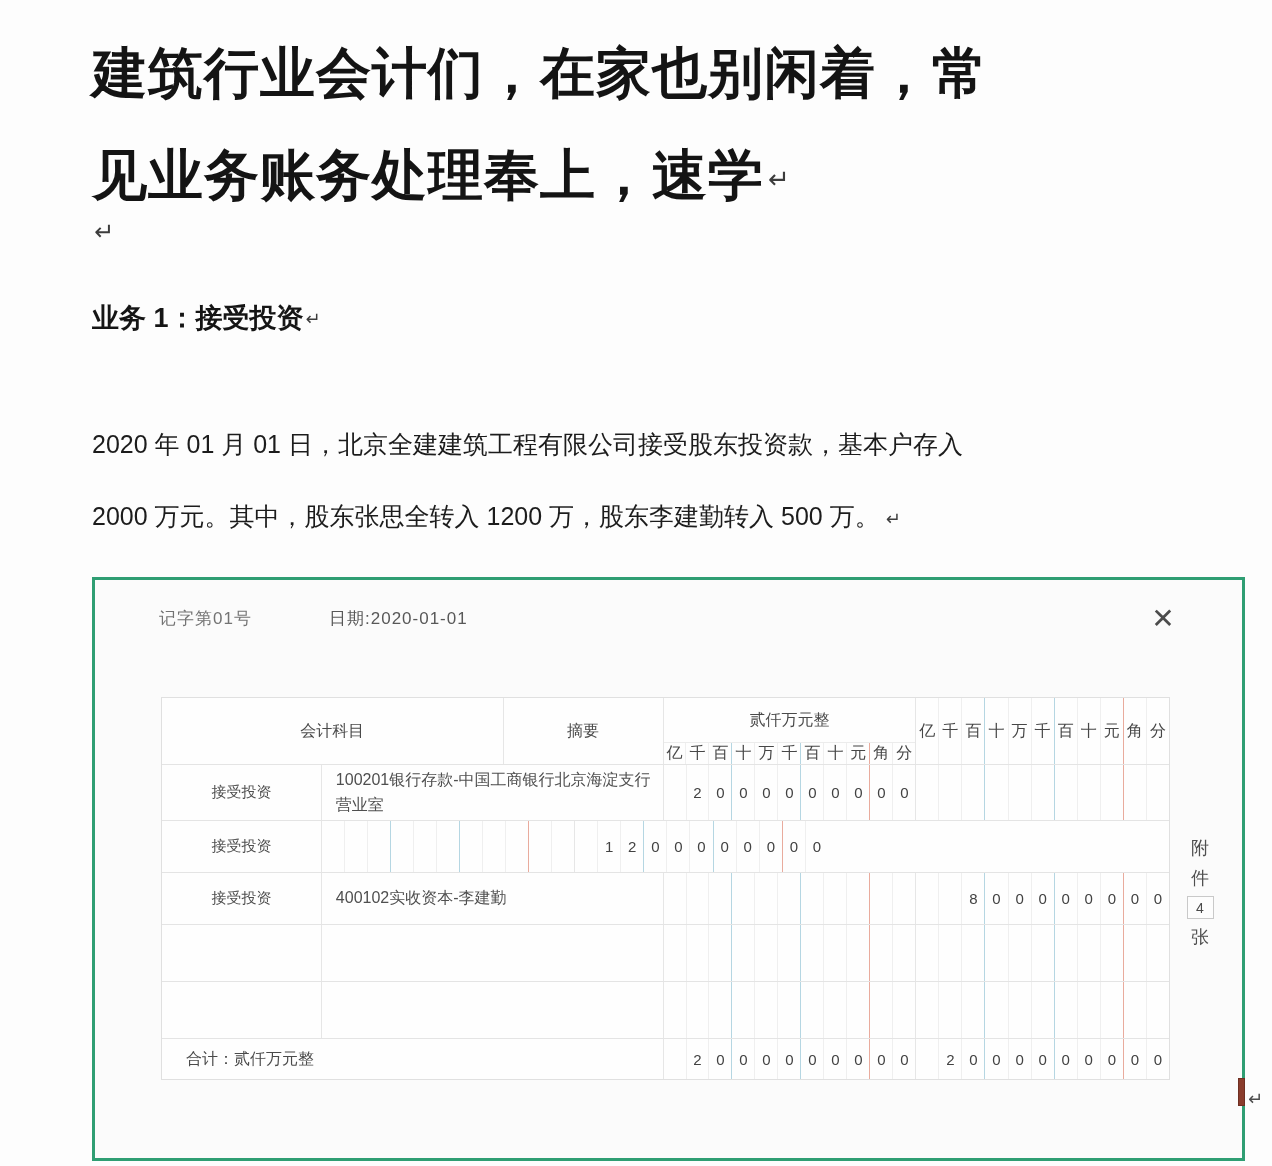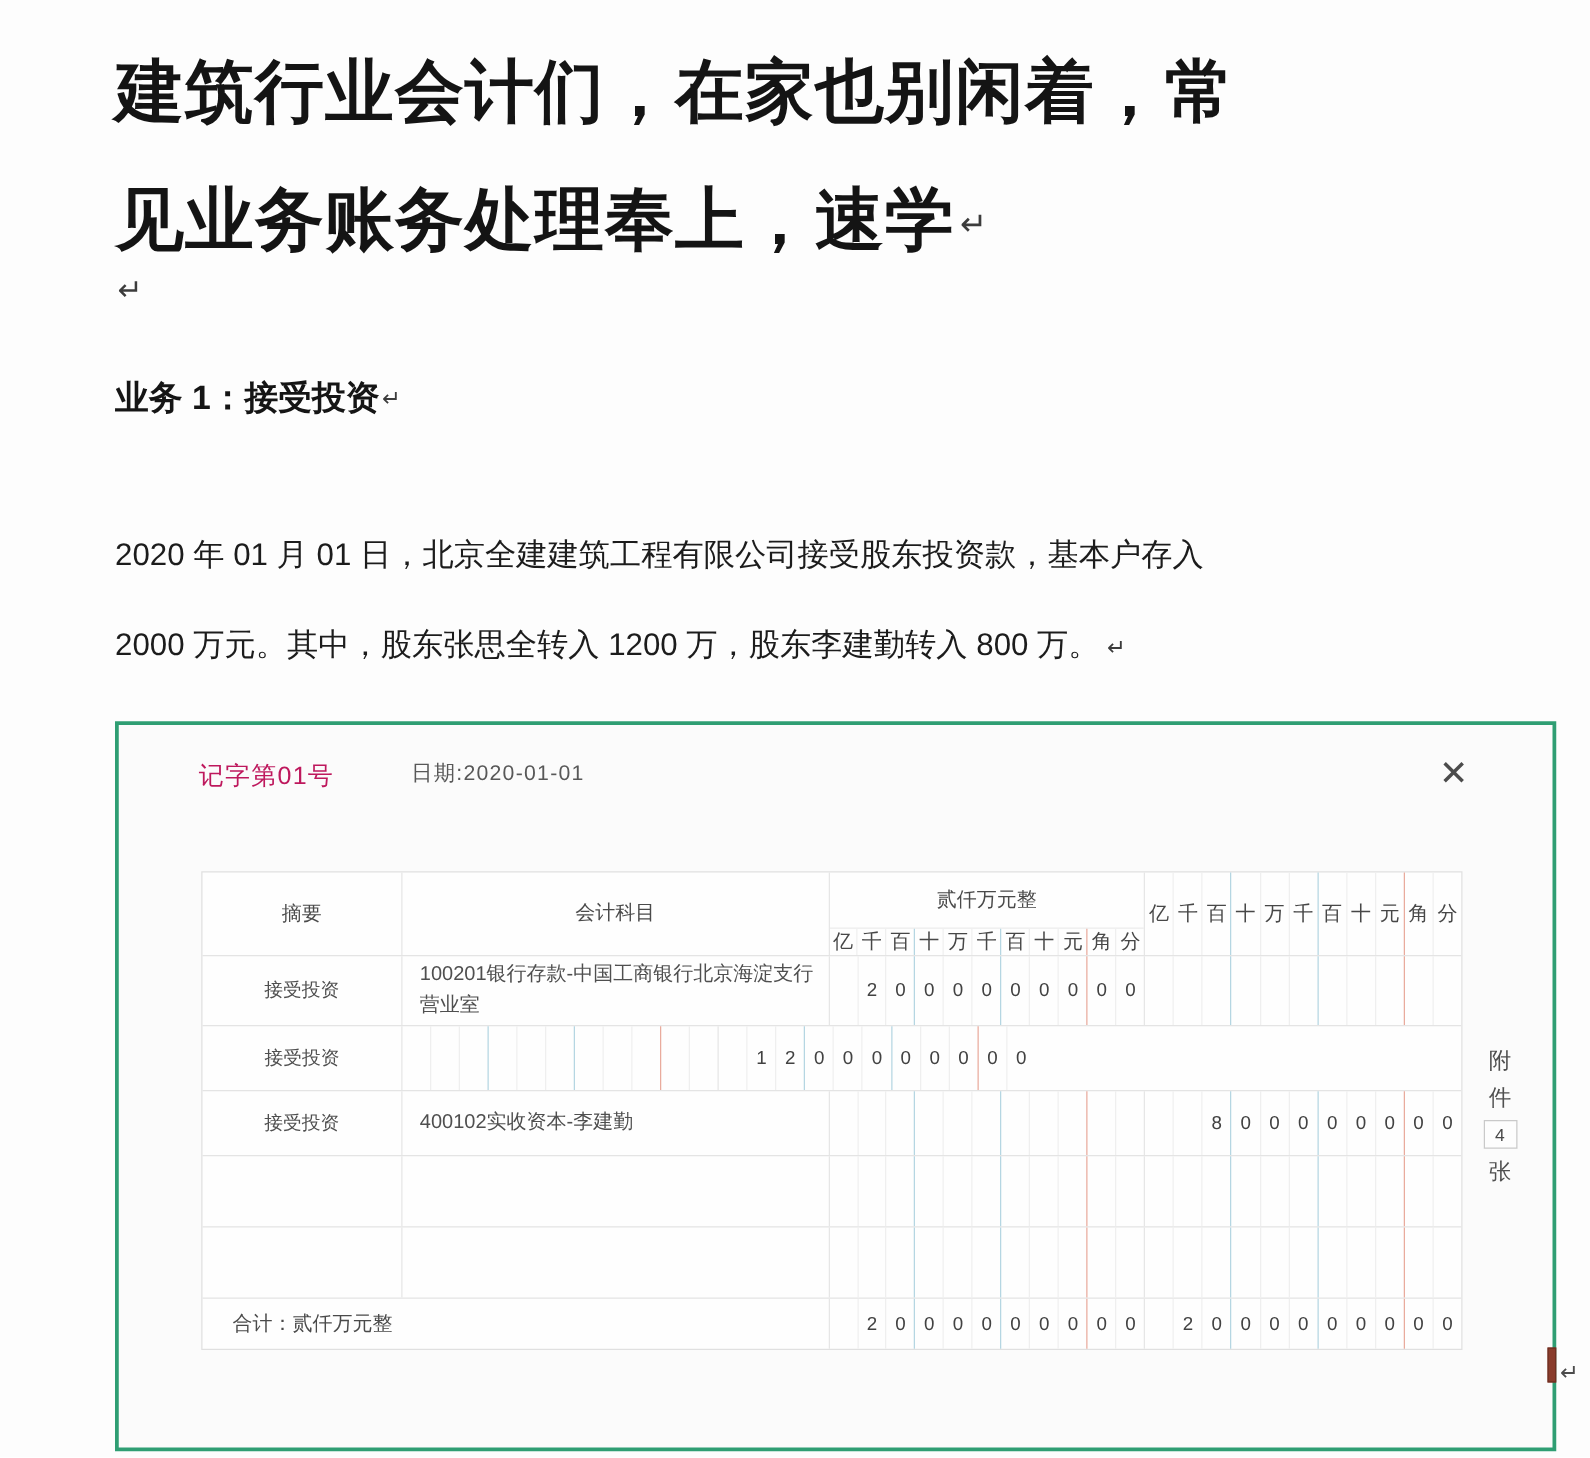--- a/index.html
+++ b/index.html
@@ -12,21 +12,21 @@
   .pilcrow { color:#3c3c3c; font-weight:400; }
   .title-pilcrow { font-size:26px; vertical-align:6px; margin-left:4px; }
   .lone-pilcrow { position:absolute; left:94px; top:218px; font-size:24px; color:#3c3c3c; }
   .section-heading { position:absolute; left:92px; top:300px; font-size:27px; font-weight:800; color:#151515; }
   .section-heading .pilcrow { font-size:18px; vertical-align:2px; margin-left:2px; }
   .doc-paragraph { position:absolute; left:92px; top:408px; width:1080px; font-size:25px; color:#1c1c1c; line-height:72px; }
   .doc-paragraph .pilcrow { font-size:18px; margin-left:6px; }
 
   
   .voucher { position:absolute; left:92px; top:577px; width:1153px; height:584px; border:3px solid #2f9e73; background:#fbfbfb; }
-  .voucher-no { position:absolute; left:64px; top:27px; font-size:20px; color:#be185d; letter-spacing:1px; }
+  .voucher-no { position:absolute; left:64px; top:27px; font-size:17px; color:#737373; letter-spacing:1px; }
   .voucher-date { position:absolute; left:234px; top:27px; font-size:17px; color:#585858; letter-spacing:1px; }
   .close-btn { position:absolute; left:1048px; top:18px; width:40px; height:40px; display:flex; align-items:center; justify-content:center; font-size:28px; color:#4c4c4c; cursor:pointer; }
 
   
   .vtable { position:absolute; left:66px; top:117px; width:1009px; border:1px solid #e0e0e0; background:#fefefe; }
   .trow, .thead-top { display:flex; }
   .cell { border-right:1px solid #e6e6e6; }
   .col-summary { width:160px; display:flex; align-items:center; justify-content:center; font-size:15px; color:#4f4f4f; }
   .col-account { width:342px; display:flex; align-items:center; padding:4px 10px 4px 14px; font-size:16px; color:#4f4f4f; line-height:1.55; }
   .amount-col { width:253px; display:flex; flex-direction:column; }
@@ -67,34 +67,34 @@
   </h1>
 
   <div class="lone-pilcrow">↵</div>
 
   <h2 class="section-heading">
     <span>业务 1：接受投资</span><span class="pilcrow">↵</span>
   </h2>
 
   <p class="doc-paragraph">
     <span>2020 年 01 月 01 日，北京全建建筑工程有限公司接受股东投资款，基本户存入</span><br>
-    <span>2000 万元。其中，股东张思全转入 1200 万，股东李建勤转入 800 万。</span><span class="pilcrow">↵</span>
+    <span>2000 万元。其中，股东张思全转入 1200 万，股东李建勤转入 500 万。</span><span class="pilcrow">↵</span>
   </p>
 
   <div class="voucher">
 
     <div class="voucher-no">记字第01号</div>
     <div class="voucher-date">日期:2020-01-01</div>
     <div class="close-btn">✕</div>
 
     <div class="vtable">
 
       <div class="thead thead-top">
+        <div class="cell col-account">会计科目</div>
         <div class="cell col-summary">摘要</div>
-        <div class="cell col-account">会计科目</div>
         <div class="cell amount-col">
           <div class="group-label">贰仟万元整</div>
           <div class="digits dlabels hdigits">
               <div class="dcell">亿</div>
               <div class="dcell">千</div>
               <div class="dcell">百</div>
               <div class="dcell sep-b">十</div>
               <div class="dcell">万</div>
               <div class="dcell">千</div>
               <div class="dcell sep-b">百</div>

